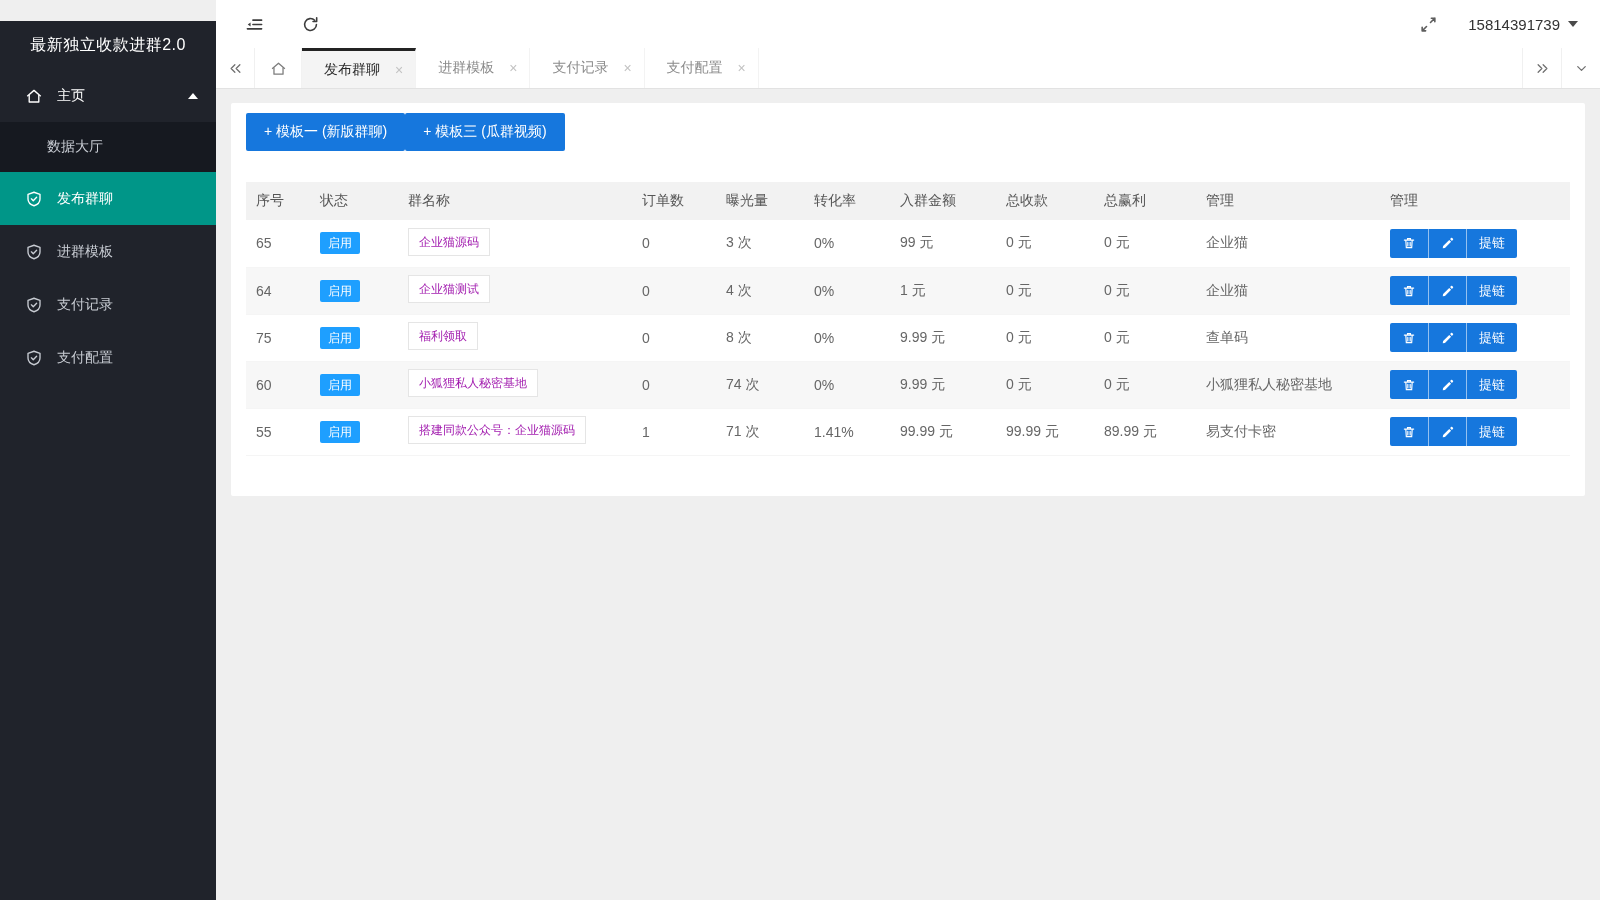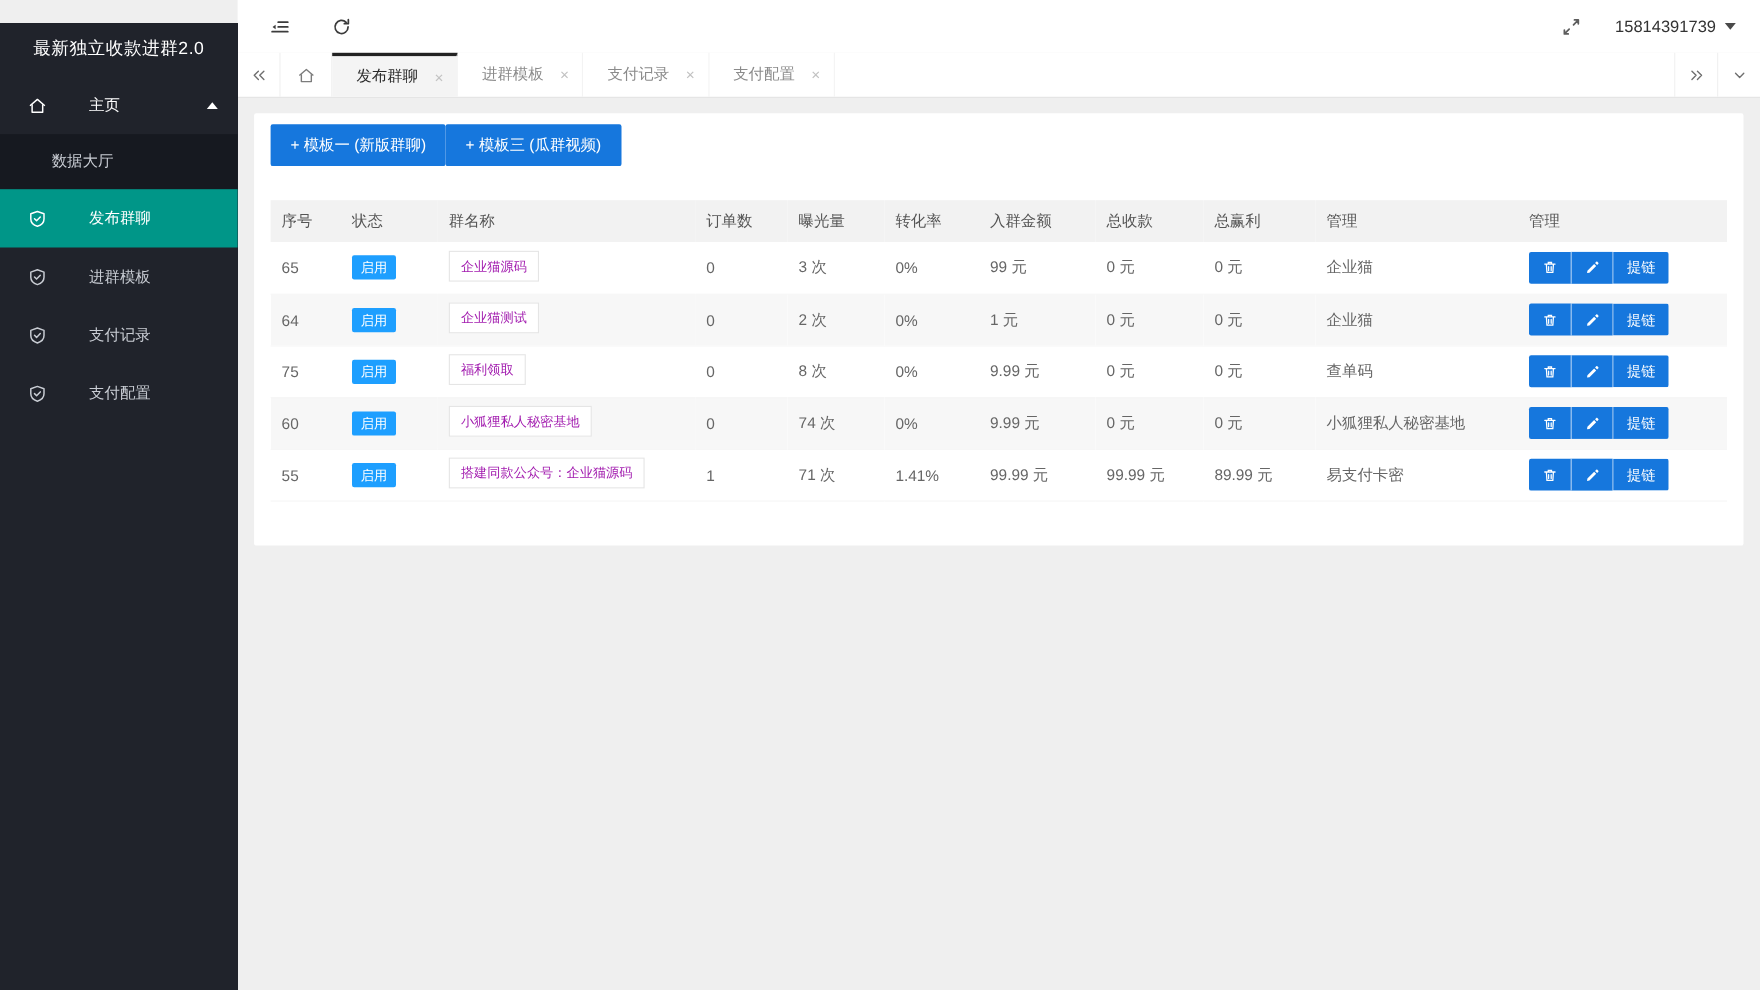--- a/index.html
+++ b/index.html
@@ -2,21 +2,21 @@
 <html><head>
 <meta charset="utf-8">
 <style>
   * { margin:0; padding:0; box-sizing:border-box; }
   html,body { width:1600px; height:900px; overflow:hidden; }
   body { font-family:"Liberation Sans","DejaVu Sans",sans-serif; background:#efefef; font-size:14px; }
 
   
   .sidebar { position:fixed; left:0; top:0; width:216px; height:900px; background:#20232b; z-index:10;margin-top:21px; }
   .logo { height:48px; line-height:48px; text-align:center; color:#ffffff; font-size:16px; letter-spacing:.5px; }
-  .menu-item { height:53px; display:flex; align-items:center; padding:0 18px 0 25px; color:#c8ccd3; font-size:14px; cursor:pointer;gap:24px; }
+  .menu-item { height:53px; display:flex; align-items:center; padding:0 18px 0 25px; color:#c8ccd3; font-size:14px; cursor:pointer; }
   .menu-item .mi-icon { width:18px; height:18px; margin-right:14px; flex:0 0 18px; display:flex; align-items:center; }
   .menu-item .mi-icon svg { width:18px; height:18px; }
   .menu-item.parent { color:#ffffff; }
   .caret-up { margin-left:auto; width:0; height:0; border-left:5px solid transparent; border-right:5px solid transparent; border-bottom:6px solid #ffffff; }
   .submenu { background:#161920; }
   .submenu .menu-item { height:50px; padding-left:47px; }
   .menu-item.active { background:#009688; color:#ffffff; }
 
   
   .main { margin-left:216px; width:1384px; }
@@ -269,21 +269,21 @@
                 <button class="act txt">提链</button>
               </span>
             </td>
           </tr>
 
           <tr class="striped">
             <td>64</td>
             <td><span class="badge">启用</span></td>
             <td><span class="name-box">企业猫测试</span></td>
             <td>0</td>
-            <td>2 次</td>
+            <td>4 次</td>
             <td>0%</td>
             <td>1 元</td>
             <td>0 元</td>
             <td>0 元</td>
             <td>企业猫</td>
             <td>
               <span class="actions">
                 <button class="act sq">
                     <svg viewBox="0 0 24 24" fill="none" stroke="currentColor" stroke-width="2" stroke-linecap="round">
                       <path d="M4 7h16M9.5 7V4.5h5V7M6.5 7l.9 13h9.2l.9-13"></path>

